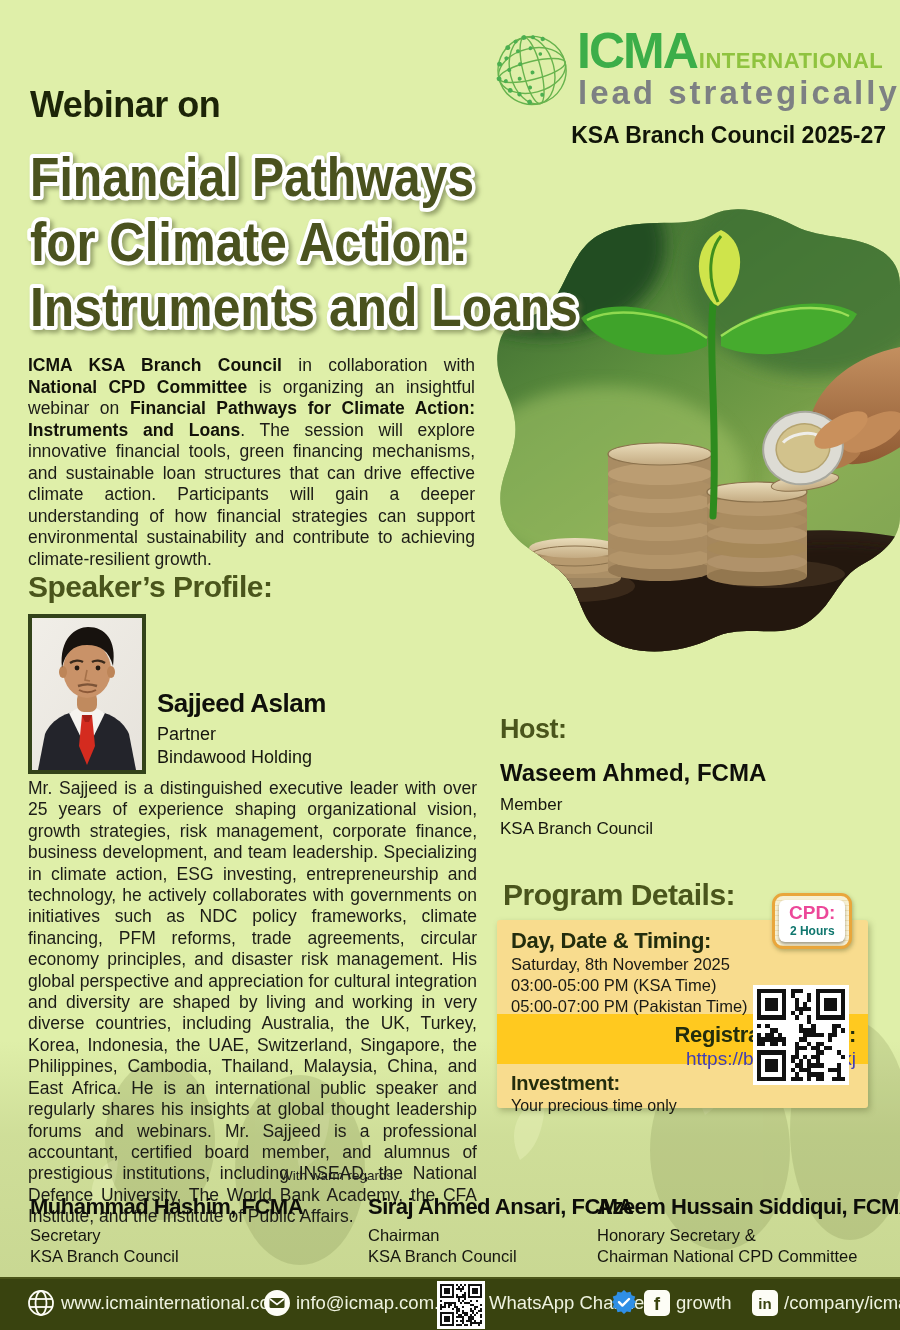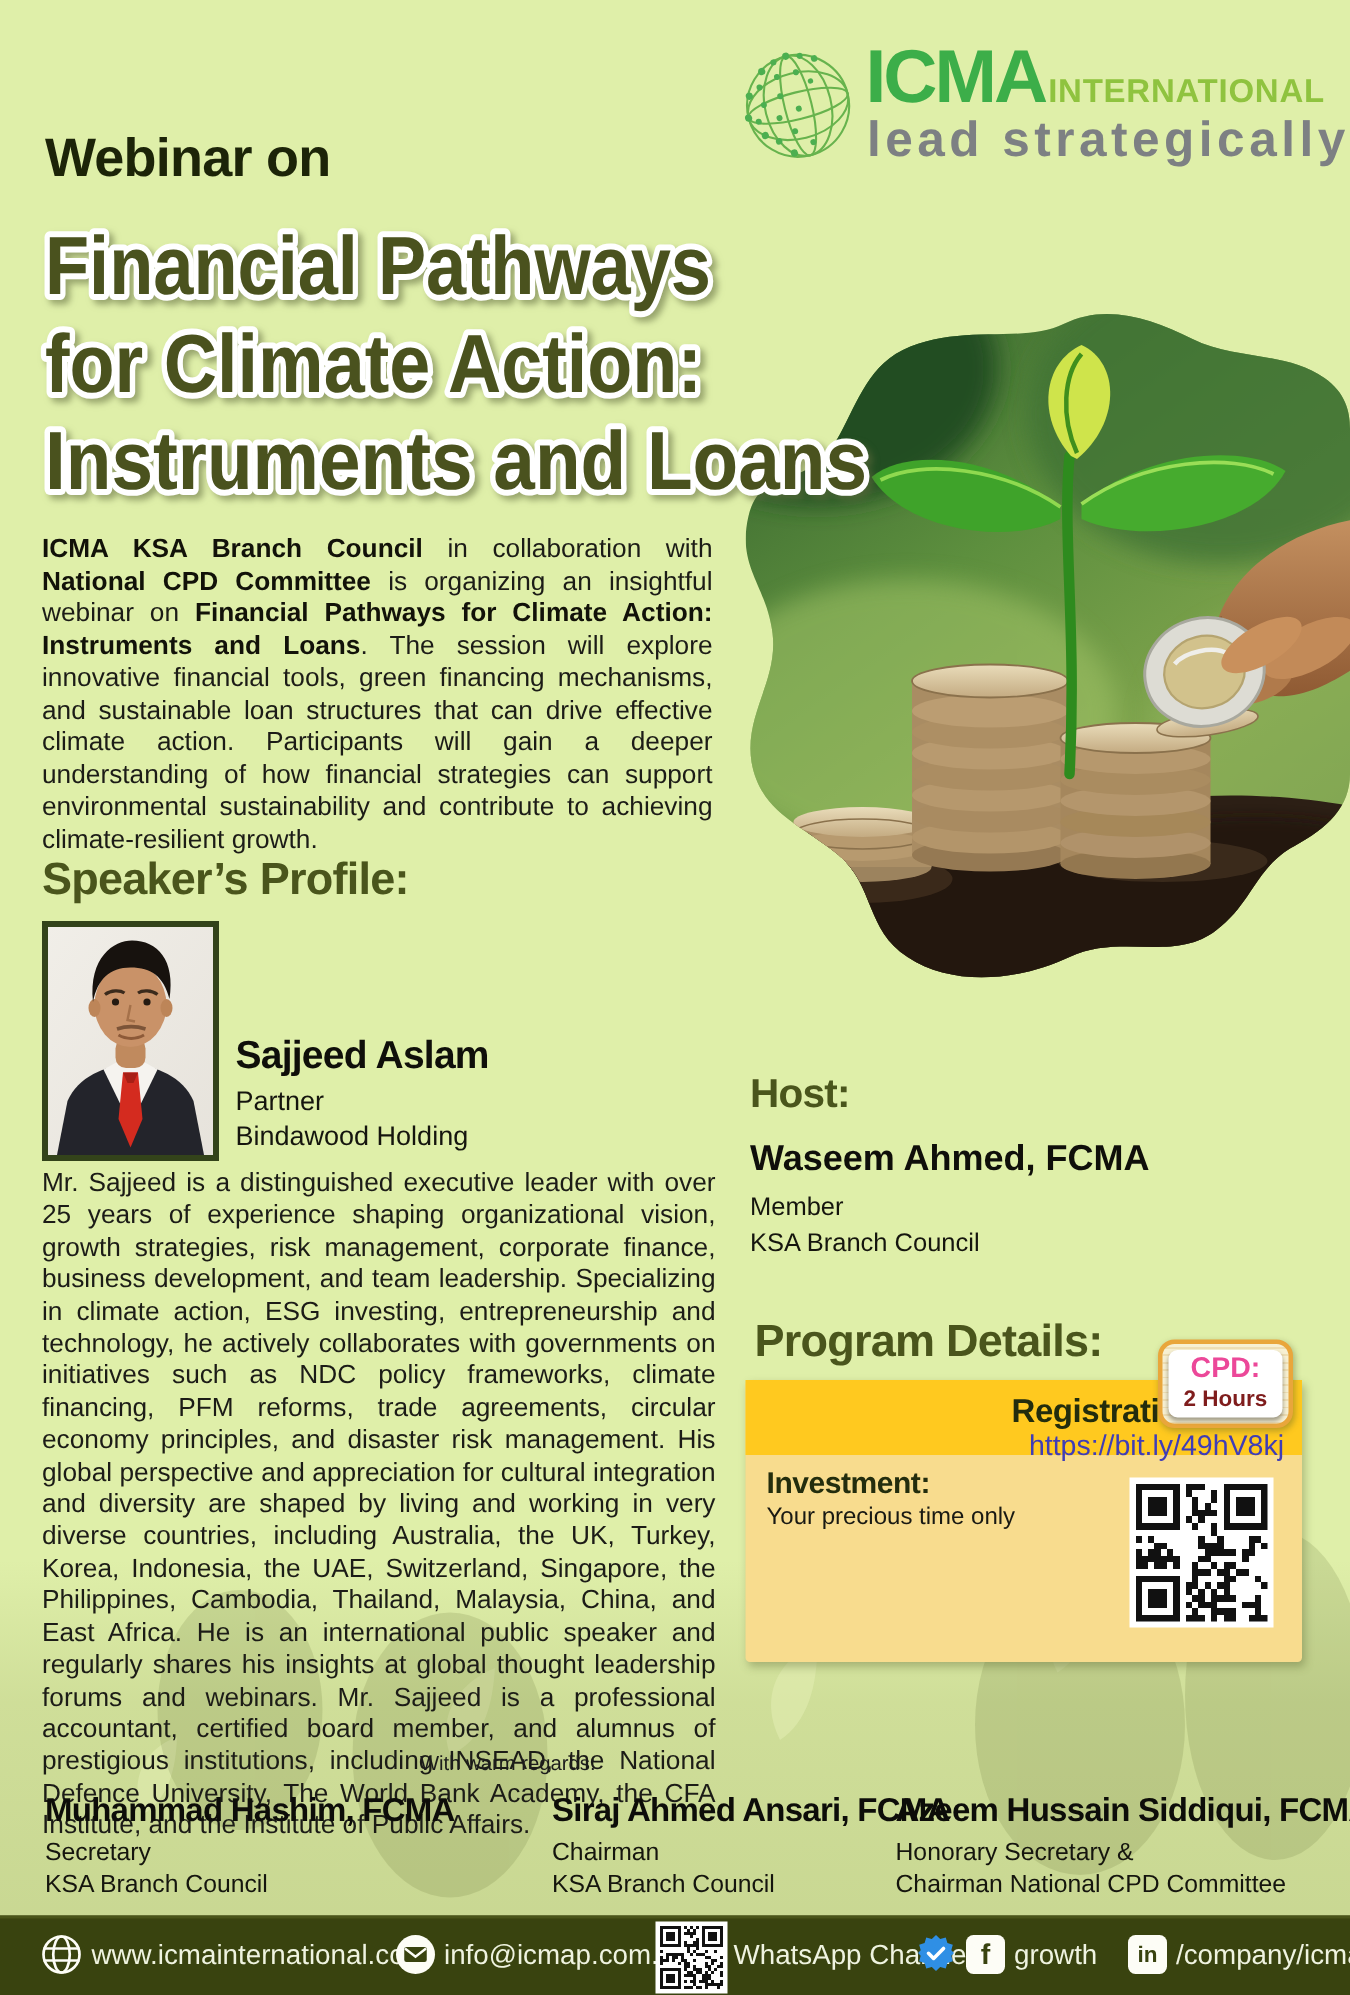--- a/index.html
+++ b/index.html
@@ -31,21 +31,21 @@
   .card-sec.gold{background:#ffc91f;}
   .card-label{font-size:22px;font-weight:bold;color:#232d0d;letter-spacing:-.3px;}
   .card-line{font-size:16.5px;color:#191913;line-height:21px;}
   .card-link{font-size:19px;color:#3f3db8;}
   .cpd-badge{border:3px solid #e9a63b;border-radius:11px;background:#f7f0d2;
     background-image:repeating-linear-gradient(0deg,rgba(210,170,90,.25) 0 1px,transparent 1px 5px);
     padding:4px;box-shadow:1px 2px 4px rgba(80,90,40,.4);}
   .cpd-inner{background:#fff;border-radius:6px;box-shadow:0 2px 3px rgba(0,0,0,.35);
     text-align:center;padding:2px 10px 4px;}
   .cpd-t1{font-size:19px;font-weight:bold;color:#ec4899;}
-  .cpd-t2{font-size:15px;font-weight:bold;color:#7f1d1d;}
+  .cpd-t2{font-size:12px;font-weight:bold;color:#0f766e;}
   .qr-box{background:#fff;padding:4px;}
   
   .regards{font-size:13.5px;color:#1c1c1c;text-align:left;}
   .sig-name{font-size:22px;font-weight:bold;color:#0d0d09;letter-spacing:-.5px;white-space:nowrap;}
   .sig-sub{font-size:16.5px;color:#15150e;line-height:21px;}
   
   .footer{background:#39430f;border-top:2px solid #4a5519;}
   .f-text{font-size:18.5px;color:#eff3e0;}
   .f-iconsq{width:26px;height:26px;background:#fdfdf6;border-radius:5px;display:flex;
     align-items:center;justify-content:center;font-weight:bold;color:#39430f;font-size:19px;}
@@ -103,20 +103,21 @@
       <circle cx="30" cy="72" r="2.4"></circle>
         <circle cx="44" cy="68" r="2"></circle>
         <circle cx="52" cy="28" r="1.8"></circle>
     </g>
   </svg>
   <div class="abs logo-row" style="left:577px;top:22px;">
     <span class="logo-icma">ICMA</span>
     <span class="logo-intl">INTERNATIONAL</span>
   </div>
   <div class="abs logo-tag" style="left:578px;top:74px;">lead strategically</div>
+  <div class="abs logo-council" style="left:490px;top:122px;width:396px;">KSA Branch Council 2025-27</div>
 
   <svg class="abs" style="left:485px;top:186px;" width="415" height="485" viewBox="0 0 415 485">
     <defs>
       <clipPath id="blob">
         <path d="M112,50 C150,28 196,44 224,30 C252,16 282,26 310,40 C338,54 372,48 398,66
                  C412,76 415,88 415,100 L415,330 C415,352 400,366 378,378 C352,392 350,416 326,434
                  C298,456 262,436 228,452 C194,468 150,472 120,452 C92,434 98,404 74,384
                  C50,364 22,356 16,322 C11,290 34,268 30,236 C26,204 6,192 14,158
                  C22,124 52,140 70,112 C84,90 90,64 112,50 Z"></path>
       </clipPath>
@@ -261,20 +262,26 @@
   <div class="abs" style="left:500px;top:714px;">
     <div class="h-olive" style="font-size:27px;">Host:</div>
     <div class="host-name" style="margin-top:14px;">Waseem Ahmed, FCMA</div>
     <div class="host-sub" style="margin-top:6px;">Member</div>
     <div class="host-sub">KSA Branch Council</div>
   </div>
 
   <div class="abs h-olive" style="left:503px;top:878px;font-size:30px;">Program Details:</div>
 
   <div class="abs card" style="left:497px;top:920px;width:371px;height:188px;">
+    <div class="card-sec" style="height:80px;">
+      <div class="card-label">Day, Date &amp; Timing:</div>
+      <div class="card-line">Saturday, 8th November 2025</div>
+      <div class="card-line">03:00-05:00 PM (KSA Time)</div>
+      <div class="card-line">05:00-07:00 PM (Pakistan Time)</div>
+    </div>
     <div class="card-sec gold" style="height:36px;text-align:right;">
       <div class="card-label">Registration Link:</div>
       <div class="card-link">https://bit.ly/49hV8kj</div>
     </div>
     <div class="card-sec">
       <div class="card-label" style="font-size:20px;">Investment:</div>
       <div class="card-line" style="font-size:16px;">Your precious time only</div>
     </div>
   </div>
 

